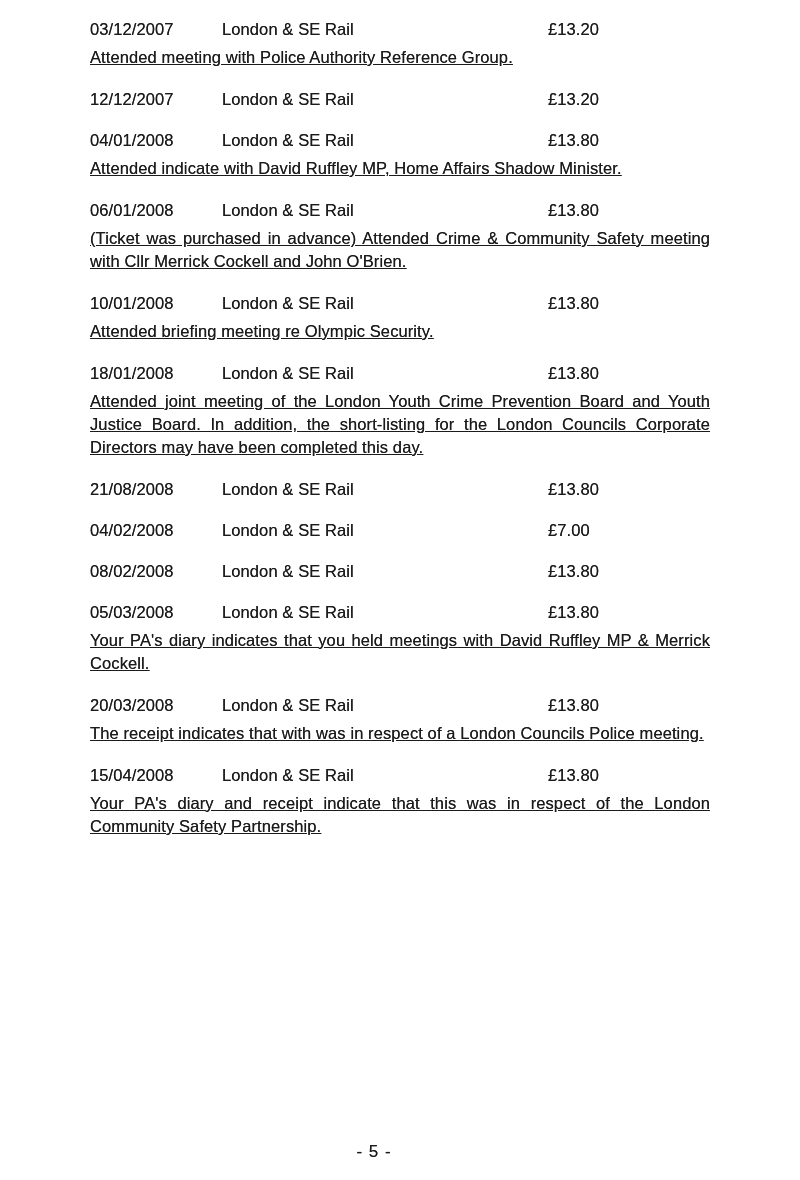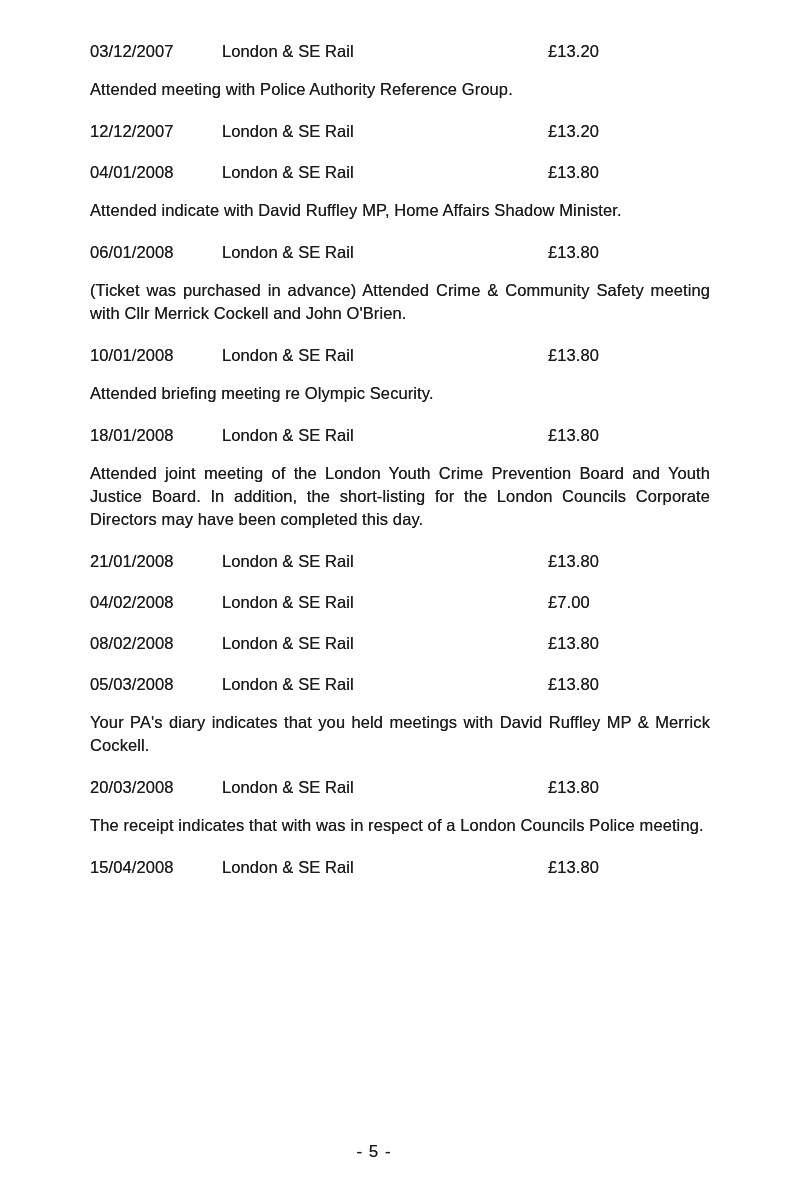--- a/index.html
+++ b/index.html
@@ -13,42 +13,43 @@
     position: relative;
     font-family: "Liberation Sans", sans-serif;
     color: #1b1b1b;
     
     text-shadow: 0 0 0.55px rgba(0,0,0,0.75);
     overflow: hidden;
   }
   .page {
     position: absolute;
     inset: 0;
-    padding: 40px 90px 0 90px;
+    padding: 18px 90px 0 90px;
     box-sizing: border-box;
   }
   .entry {
     margin-bottom: 19px;
   }
   .entry-header {
     display: grid;
     grid-template-columns: 132px 326px 1fr;
     font-size: 16.5px;
     line-height: 22px;
     letter-spacing: 0.1px;
   }
   .entry-header .amount {
     justify-self: start;
   }
   .entry-desc {
-    margin-top: 16px;
+    margin-top: 6px;
     font-size: 16.5px;
     line-height: 23px;
     max-width: 620px;
     letter-spacing: 0.1px;
+    text-decoration: underline;
   }
   .entry-desc.justify {
     text-align: justify;
   }
   .page-footer {
     position: absolute;
     top: 1142px;
     left: 0;
     width: 748px;
     text-align: center;
@@ -109,21 +110,21 @@
     <div class="entry-header">
       <span class="date">18/01/2008</span>
       <span class="vendor">London &amp; SE Rail</span>
       <span class="amount">£13.80</span>
     </div>
     <div class="entry-desc justify">Attended joint meeting of the London Youth Crime Prevention Board and Youth Justice Board. In addition, the short-listing for the London Councils Corporate Directors may have been completed this day.</div>
   </div>
 
   <div class="entry">
     <div class="entry-header">
-      <span class="date">21/01/2008</span>
+      <span class="date">21/08/2008</span>
       <span class="vendor">London &amp; SE Rail</span>
       <span class="amount">£13.80</span>
     </div>
   </div>
 
   <div class="entry">
     <div class="entry-header">
       <span class="date">04/02/2008</span>
       <span class="vendor">London &amp; SE Rail</span>
       <span class="amount">£7.00</span>
@@ -155,16 +156,17 @@
     </div>
     <div class="entry-desc">The receipt indicates that with was in respect of a London Councils Police meeting.</div>
   </div>
 
   <div class="entry">
     <div class="entry-header">
       <span class="date">15/04/2008</span>
       <span class="vendor">London &amp; SE Rail</span>
       <span class="amount">£13.80</span>
     </div>
+    <div class="entry-desc justify">Your PA's diary and receipt indicate that this was in respect of the London Community Safety Partnership.</div>
   </div>
 </div>
   <div class="page-footer">- 5 -</div>
 </div>
 
 </body></html>

